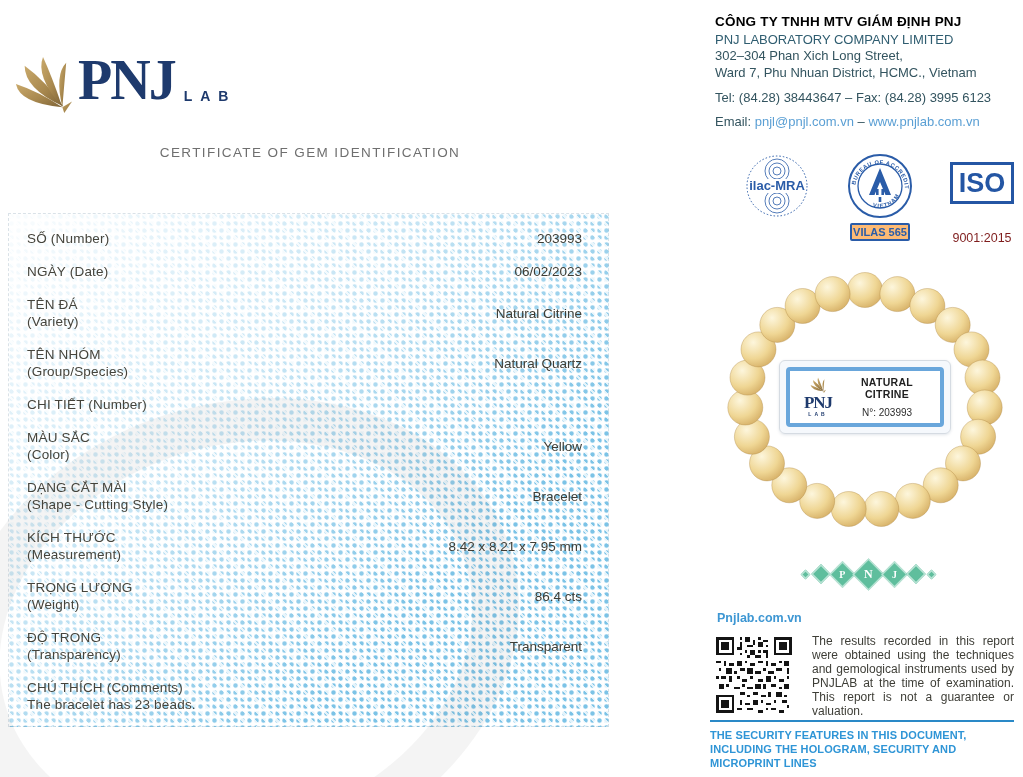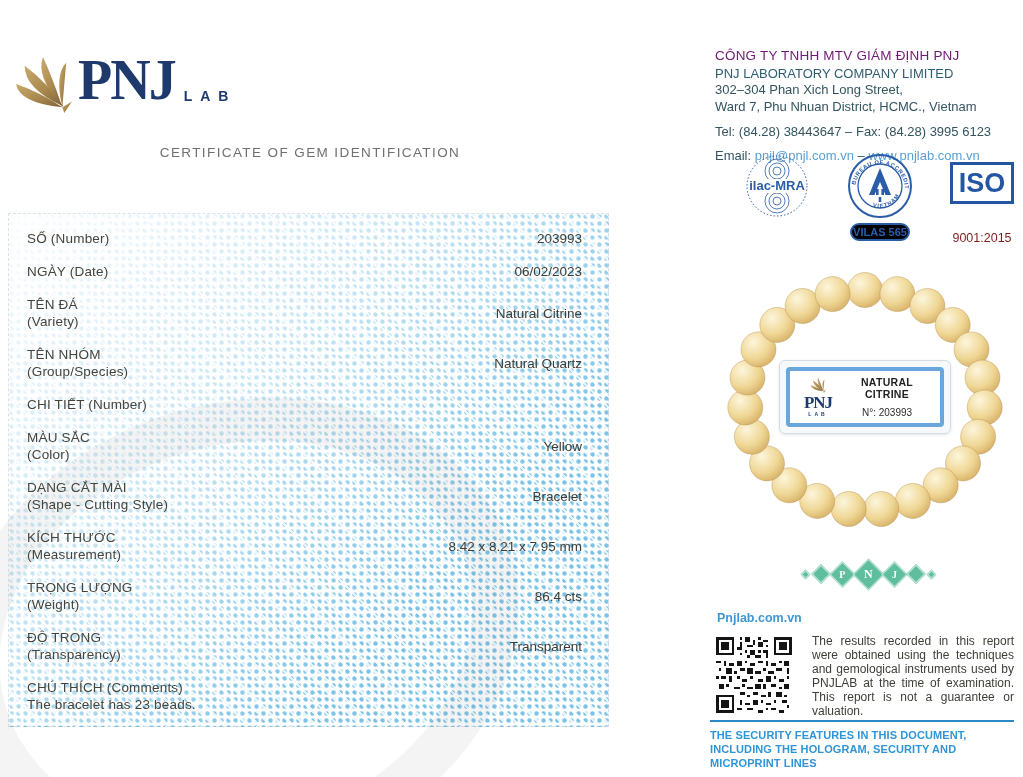--- a/index.html
+++ b/index.html
@@ -10,40 +10,40 @@
   
   .brand { position:absolute; left:14px; top:52px; display:flex; align-items:flex-start; }
   .brand .fan { width:58px; height:64px; margin-top:2px; }
   .brand .brand-word { font-family:"Liberation Serif", serif; font-size:56px; font-weight:700;
     color:#1e3a6d; line-height:56px; letter-spacing:-2px; margin-left:6px; }
   .brand .brand-sub { font-size:14px; font-weight:700; color:#1e3a6d; letter-spacing:8px;
     margin-left:9px; margin-top:36px; }
 
   
   .company { position:absolute; left:715px; top:14px; width:300px; color:#30576a; }
-  .company .c-name { font-size:13.5px; font-weight:400; color:#701a75; letter-spacing:.2px;margin-top:34px; }
+  .company .c-name { font-size:13.5px; font-weight:700; color:#000000; letter-spacing:.2px; }
   .company .c-name-en { font-size:13px; margin-top:3px; color:#2f5d70; }
   .company .c-addr { font-size:13px; line-height:17px; color:#33545f; }
   .company .c-tel { margin-top:9px; font-size:13px; color:#33545f; }
   .company .c-email { margin-top:9px; font-size:13px; color:#33545f; }
   .company a.link { color:#5a9fd4; text-decoration:none; }
 
   
   .title-block { position:absolute; left:0; top:138px; width:620px; text-align:center; }
   .title-vi { font-size:19px; font-weight:700; color:#3b3b3b; letter-spacing:.5px; }
   .title-en { font-size:13.5px; color:#6f6f6f; letter-spacing:1.4px; margin-top:7px; }
 
   
   .certs { position:absolute; left:744px; top:153px; width:270px; display:flex; justify-content:space-between; }
   .cert-col { display:flex; flex-direction:column; align-items:center; }
   .iso-box { width:64px; height:42px; border:3px solid #2456a4; display:flex; align-items:center;
     justify-content:center; font-size:27px; font-weight:700; color:#2456a4; margin-top:9px; }
   .iso-sub { margin-top:27px; font-size:12.5px; color:#7f1d1d; }
-  .vilas-badge { margin-top:4px; border:2px solid #2a5ca8; border-radius:9px; padding:1px 1px;
-    font-size:11px; font-weight:700; color:#2a5ca8; background:#000000; }
+  .vilas-badge { margin-top:4px; border:2px solid #2a5ca8; border-radius:2px; padding:1px 1px;
+    font-size:11px; font-weight:700; color:#2a5ca8; background:#fdba74; }
 
   
   .spec-panel { position:absolute; left:8px; top:213px; width:601px; height:514px;
     padding:16px 26px 0 18px; border:1px dashed rgba(150,175,190,.35);
     background:
       repeating-linear-gradient(45deg, rgba(255,255,255,.78) 0 2.5px, rgba(255,255,255,0) 2.5px 8px),
       radial-gradient(circle at 2.5px 2.5px, rgba(80,175,222,.75) 1.6px, rgba(120,195,235,.18) 2.6px, transparent 3.2px) 0 0 / 7px 7px,
       #fff; }
   .spec-panel::before { content:""; position:absolute; inset:0; pointer-events:none;
     background:linear-gradient(135deg, rgba(255,255,255,.97) 0%, rgba(255,255,255,.55) 38%, rgba(255,255,255,0) 72%); }

